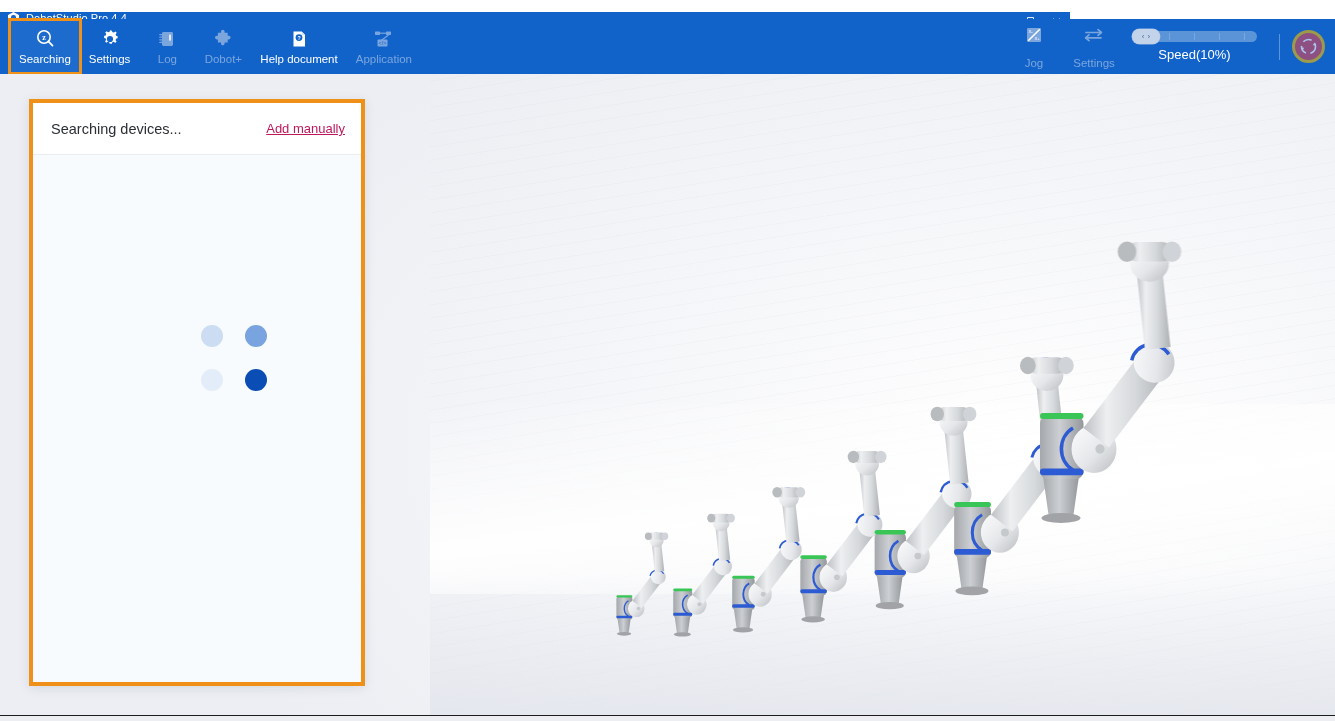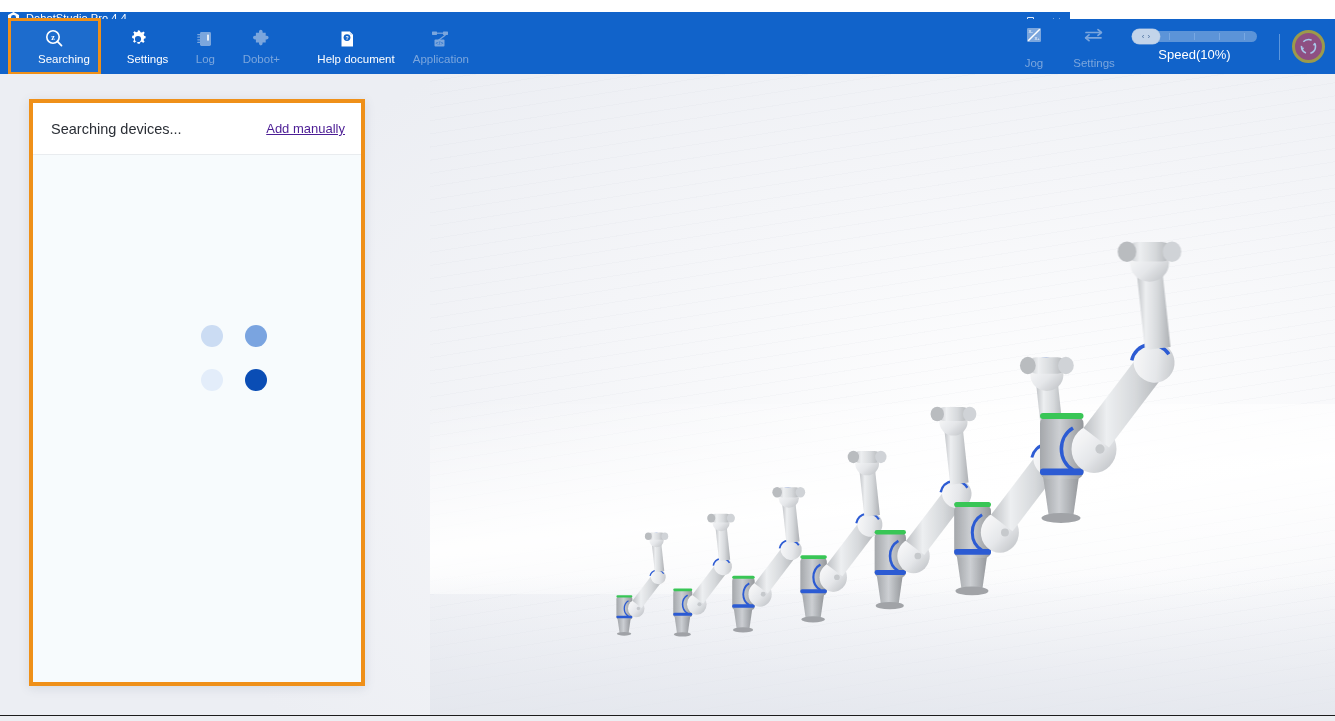--- a/index.html
+++ b/index.html
@@ -87,21 +87,21 @@
   .tb-item .tb-label {
     font-size: 11.5px;
     white-space: nowrap;
     line-height: 1.1;
   }
   .tb-item.active {
     outline: 3px solid #ef9019;
     outline-offset: -1px;
     background: #1d6ccd;
   }
-  .tb-item.enabled .tb-label { color: #ffffff; margin-left: 19px; }
+  .tb-item.enabled .tb-label { color: #ffffff; }
   .tb-item.disabled .tb-label { color: #7ba6dd; }
   .tb-icon {
     width: 22px; height: 22px;
     display: flex; align-items: center; justify-content: center;
   }
   .tb-icon svg { display: block; }
 
   .tb-right {
     position: absolute;
     right: 8px; top: 0;
@@ -243,21 +243,21 @@
     justify-content: space-between;
     padding: 0 16px 0 18px;
     background: #ffffff;
   }
   .panel-title {
     font-size: 14.5px;
     color: #2b2f36;
   }
   .add-manually {
     font-size: 13px;
-    color: #4c1d95;
+    color: #be185d;
     text-decoration: underline;
     cursor: pointer;
   }
   .panel-body {
     position: relative;
     height: 527px;
     background: #f7fbfd;
     display: flex;
     align-items: flex-start;
     justify-content: center;

